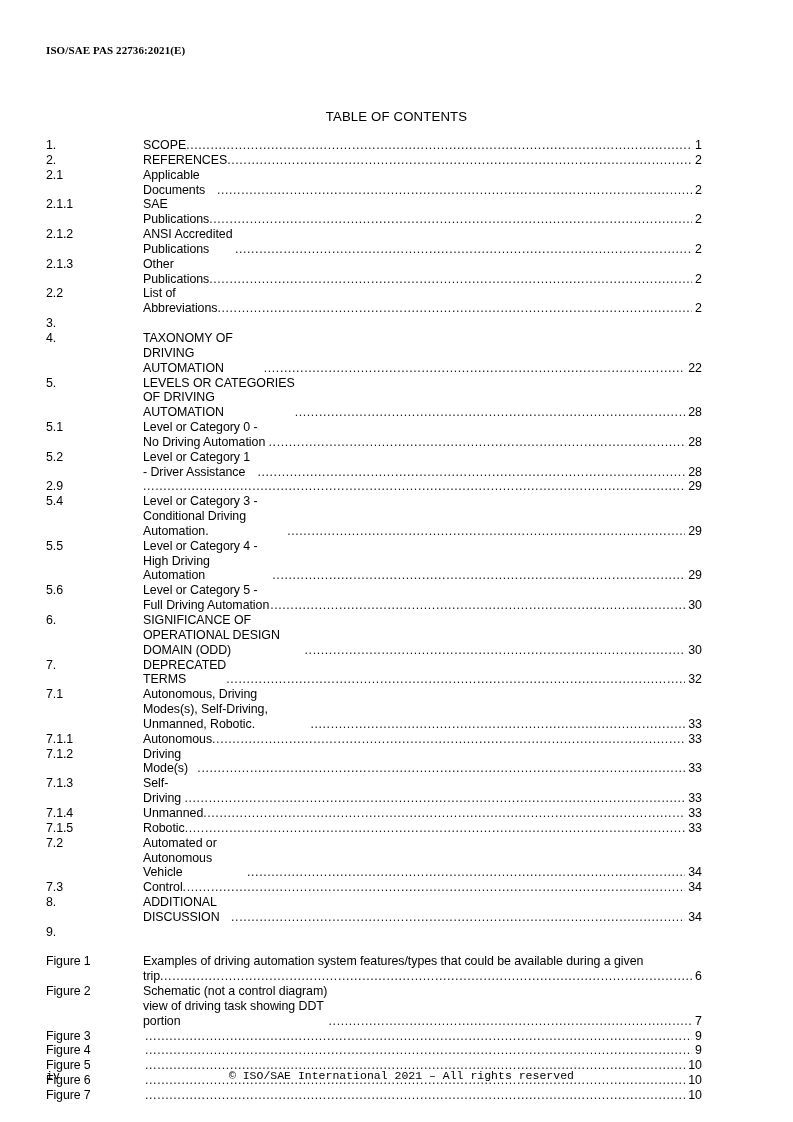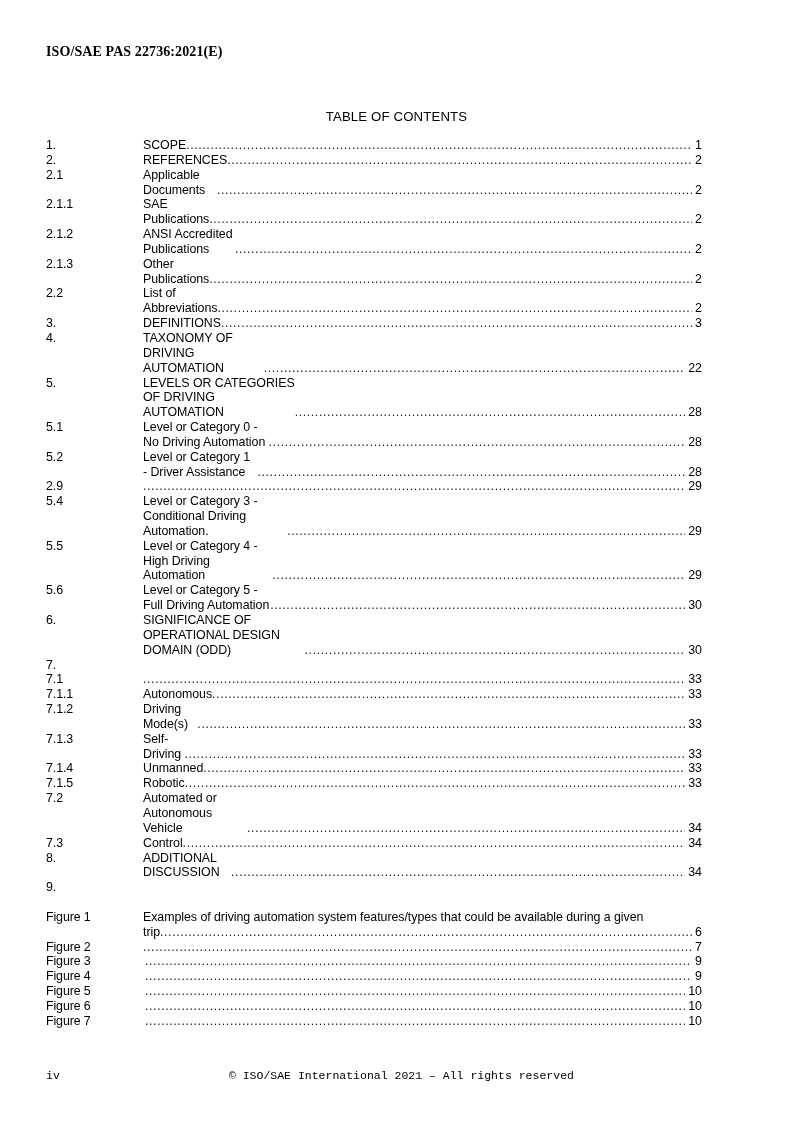--- a/index.html
+++ b/index.html
@@ -22,21 +22,21 @@
     box-sizing: border-box;
   }
 
   
   .doc-header {
     position: absolute;
     top: 44px;
     left: 46px;
     font-family: "Liberation Serif", serif;
     font-weight: bold;
-    font-size: 14px;
+    font-size: 11px;
     letter-spacing: 0.1px;
     white-space: nowrap;
   }
 
   
   .toc-title {
     position: absolute;
     top: 109px;
     left: 0;
     right: 0;
@@ -202,27 +202,20 @@
           <div class="toc-main">
             <div class="tline">
               <span class="tline-text">List of Abbreviations </span>
               <span class="leader"></span>
               <span class="pgnum">2</span>
             </div>
           </div>
         </div>
         <div class="toc-row">
           <div class="toc-num">3.</div>
-          <div class="toc-main">
-            <div class="tline">
-              <span class="tline-text">DEFINITIONS </span>
-              <span class="leader"></span>
-              <span class="pgnum">3</span>
-            </div>
-          </div>
         </div>
         <div class="toc-row">
           <div class="toc-num">4.</div>
           <div class="toc-main">
             <div class="tline">
               <span class="tline-text">TAXONOMY OF DRIVING AUTOMATION </span>
               <span class="leader"></span>
               <span class="pgnum">22</span>
             </div>
           </div>
@@ -301,25 +294,33 @@
           <div class="toc-main">
             <div class="tline">
               <span class="tline-text">SIGNIFICANCE OF OPERATIONAL DESIGN DOMAIN (ODD) </span>
               <span class="leader"></span>
               <span class="pgnum">30</span>
             </div>
           </div>
         </div>
         <div class="toc-row">
           <div class="toc-num">7.</div>
+          <div class="toc-main">
+            <div class="tline">
+              <span class="tline-text">DEPRECATED TERMS </span>
+              <span class="leader"></span>
+              <span class="pgnum">32</span>
+            </div>
+          </div>
         </div>
         <div class="toc-row">
           <div class="toc-num">7.1</div>
           <div class="toc-main">
             <div class="tline">
+              <span class="tline-text">Autonomous, Driving Modes(s), Self-Driving, Unmanned, Robotic. </span>
               <span class="leader"></span>
               <span class="pgnum">33</span>
             </div>
           </div>
         </div>
         <div class="toc-row">
           <div class="toc-num">7.1.1</div>
           <div class="toc-main">
             <div class="tline">
               <span class="tline-text">Autonomous </span>
@@ -414,20 +415,21 @@
               <span class="tline-text">trip </span>
               <span class="leader"></span>
               <span class="pgnum">6</span>
             </div>
           </div>
         </div>
         <div class="toc-row">
           <div class="toc-num">Figure 2</div>
           <div class="toc-main">
             <div class="tline">
+              <span class="tline-text">Schematic (not a control diagram) view of driving task showing DDT portion </span>
               <span class="leader"></span>
               <span class="pgnum">7</span>
             </div>
           </div>
         </div>
         <div class="toc-row">
           <div class="toc-num">Figure 3</div>
           <div class="toc-main">
             <div class="tline">
               <span class="tline-text"></span>

